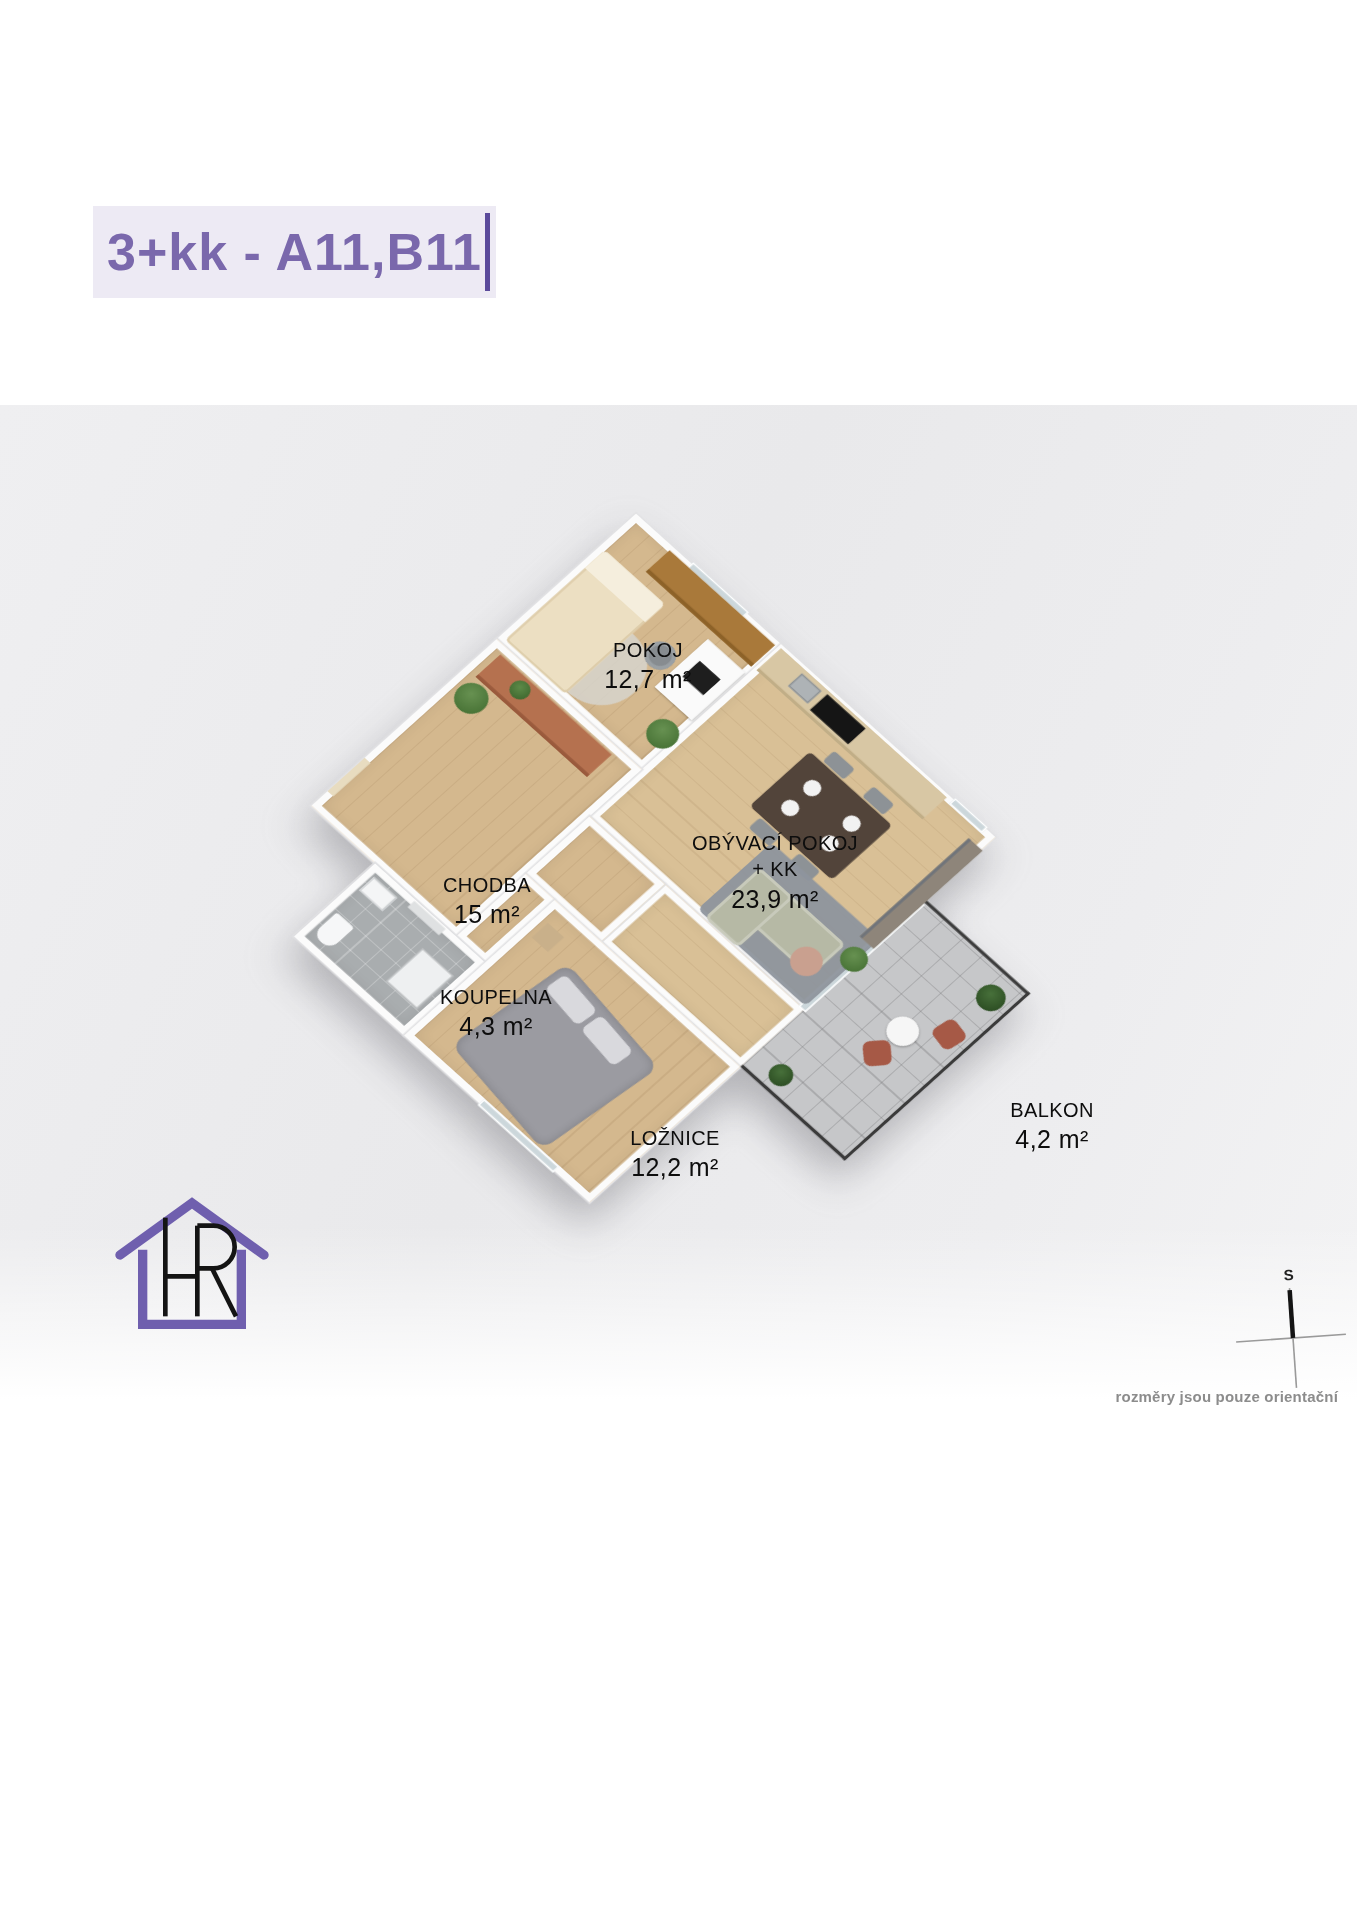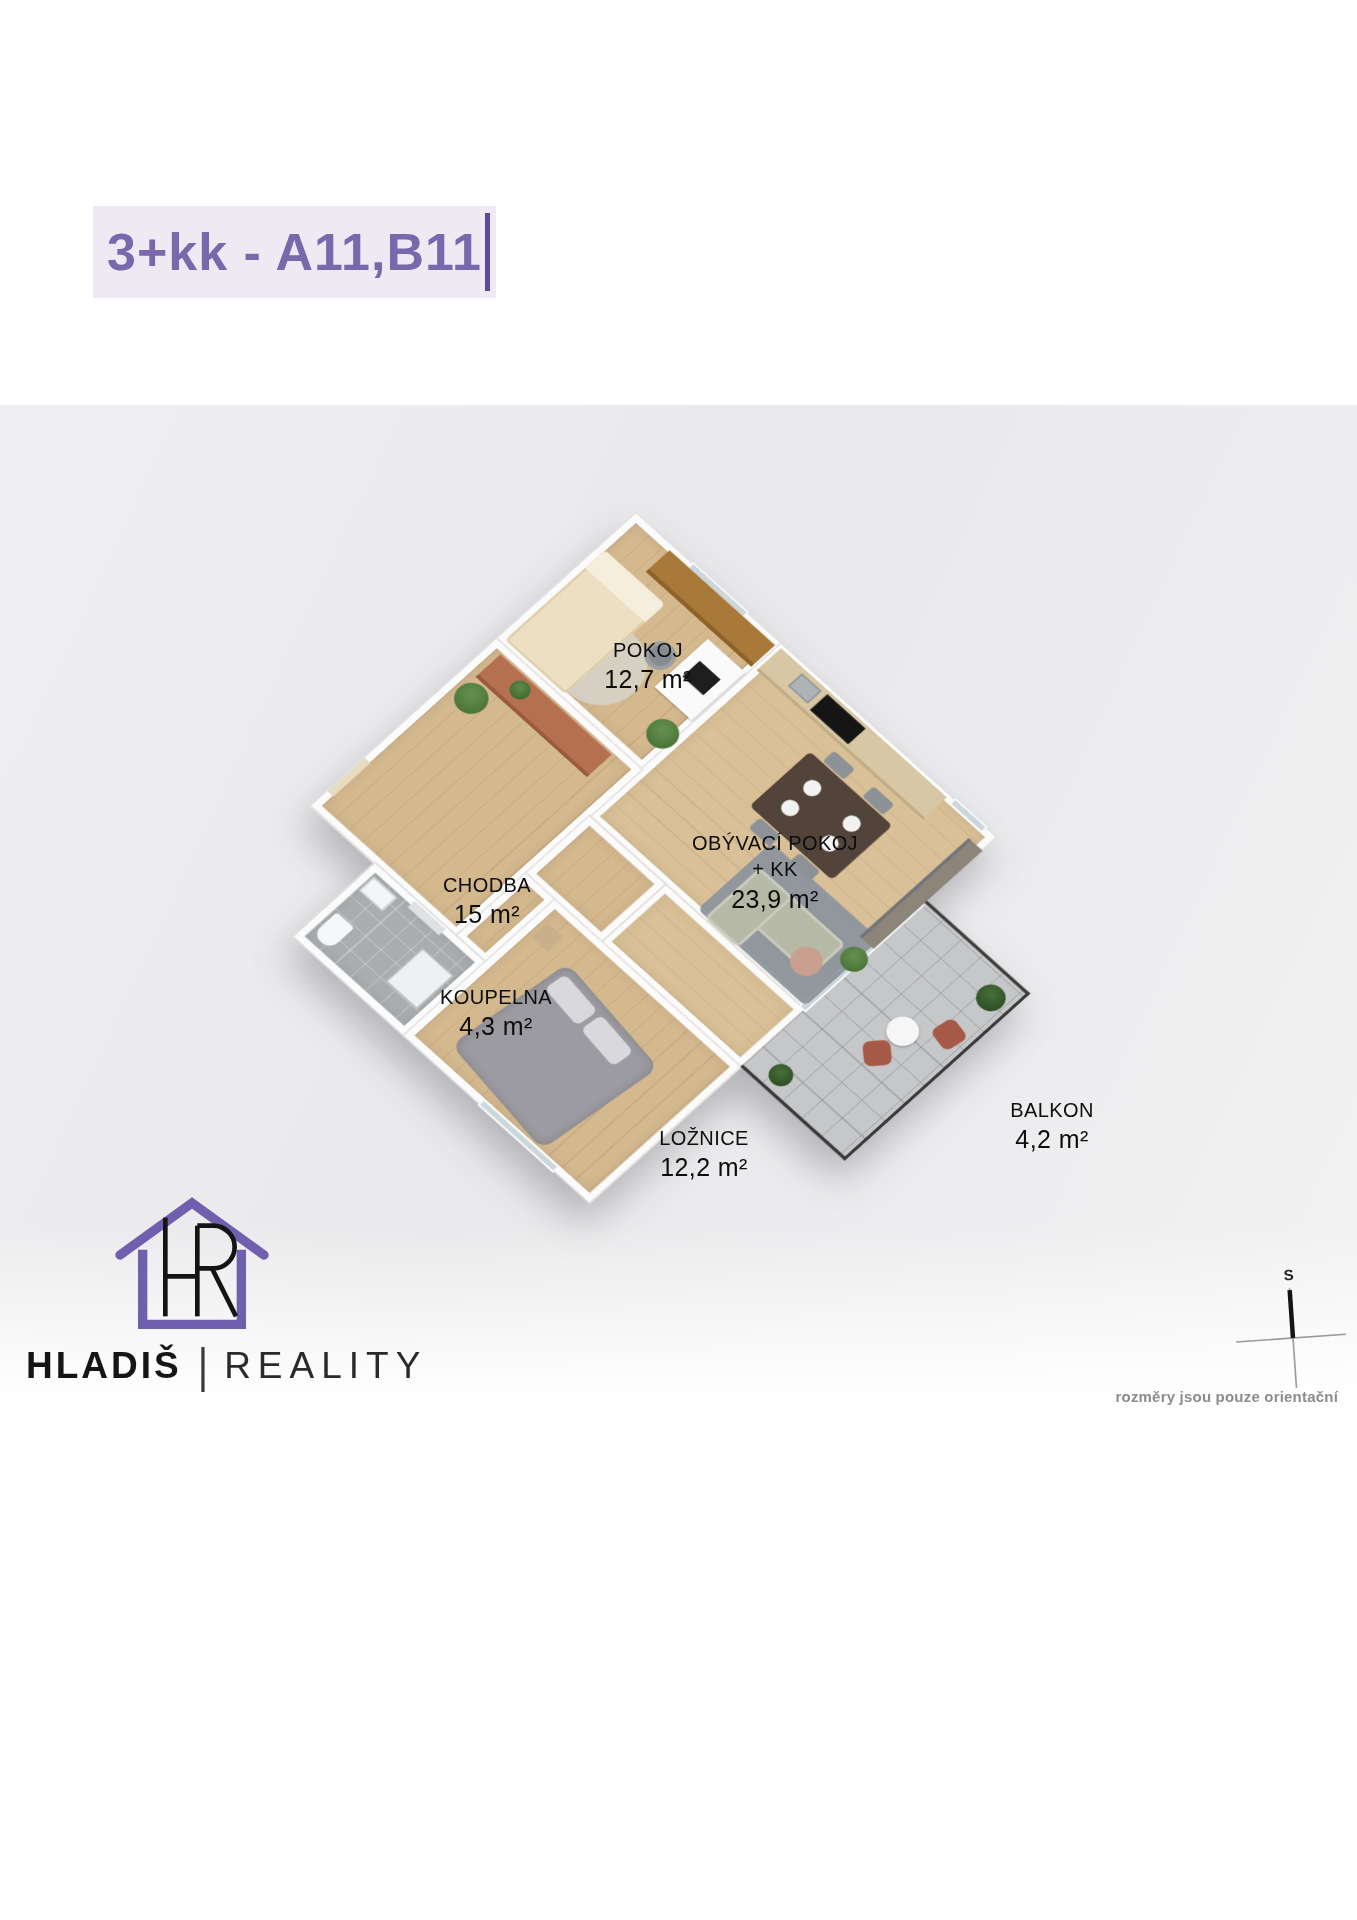--- a/index.html
+++ b/index.html
@@ -174,43 +174,38 @@
   </div>
   <div class="rlabel" style="left:775px;top:468px;text-align:center;">
     <span class="nm">OBÝVACÍ POKOJ</span>
     <span class="nm">+ KK</span>
     <span class="ar">23,9 m²</span>
   </div>
   <div class="rlabel" style="left:496px;top:609px;">
     <span class="nm">KOUPELNA</span>
     <span class="ar">4,3 m²</span>
   </div>
-  <div class="rlabel" style="left:704px;top:750px;">
+  <div class="rlabel" style="left:675px;top:750px;">
     <span class="nm">LOŽNICE</span>
     <span class="ar">12,2 m²</span>
   </div>
   <div class="rlabel" style="left:1052px;top:722px;">
     <span class="nm">BALKON</span>
     <span class="ar">4,2 m²</span>
   </div>
 
   <svg class="logo-house" width="160" height="140" viewBox="0 0 120 104">
     <polyline points="6,46 60,7 114,46" fill="none" stroke="#6f5fae" stroke-width="7" stroke-linecap="round"></polyline>
     <path d="M23,42 L23,98 L97,98 L97,42" fill="none" stroke="#6f5fae" stroke-width="7"></path>
     <path d="M40,18 L40,92" fill="none" stroke="#141414" stroke-width="3.5"></path>
     <path d="M40,62 L64,62" fill="none" stroke="#141414" stroke-width="3.5"></path>
     <path d="M64,24 L64,92" fill="none" stroke="#141414" stroke-width="3.5"></path>
     <path d="M64,24 L76,24 A16,16 0 0 1 76,56 L64,56" fill="none" stroke="#141414" stroke-width="3.5"></path>
     <path d="M75,56 L93,92" fill="none" stroke="#141414" stroke-width="3.5"></path>
   </svg>
-  <div class="logo-row">
-    <span class="logo-name">HLADIŠ</span>
-    <span class="logo-divider">|</span>
-    <span class="logo-type">REALITY</span>
-  </div>
 
   <svg class="compass" width="150" height="150" viewBox="0 0 150 150">
     <g transform="rotate(-4 75 78)">
       <line x1="75" y1="28" x2="75" y2="128" stroke="#9a9a9a" stroke-width="1.6"></line>
       <line x1="18" y1="78" x2="128" y2="78" stroke="#9a9a9a" stroke-width="1.6"></line>
       <line x1="75" y1="30" x2="75" y2="78" stroke="#141414" stroke-width="4.5"></line>
       <text x="75" y="20" text-anchor="middle" font-size="15" font-weight="bold" fill="#222222">S</text>
     </g>
   </svg>
 

